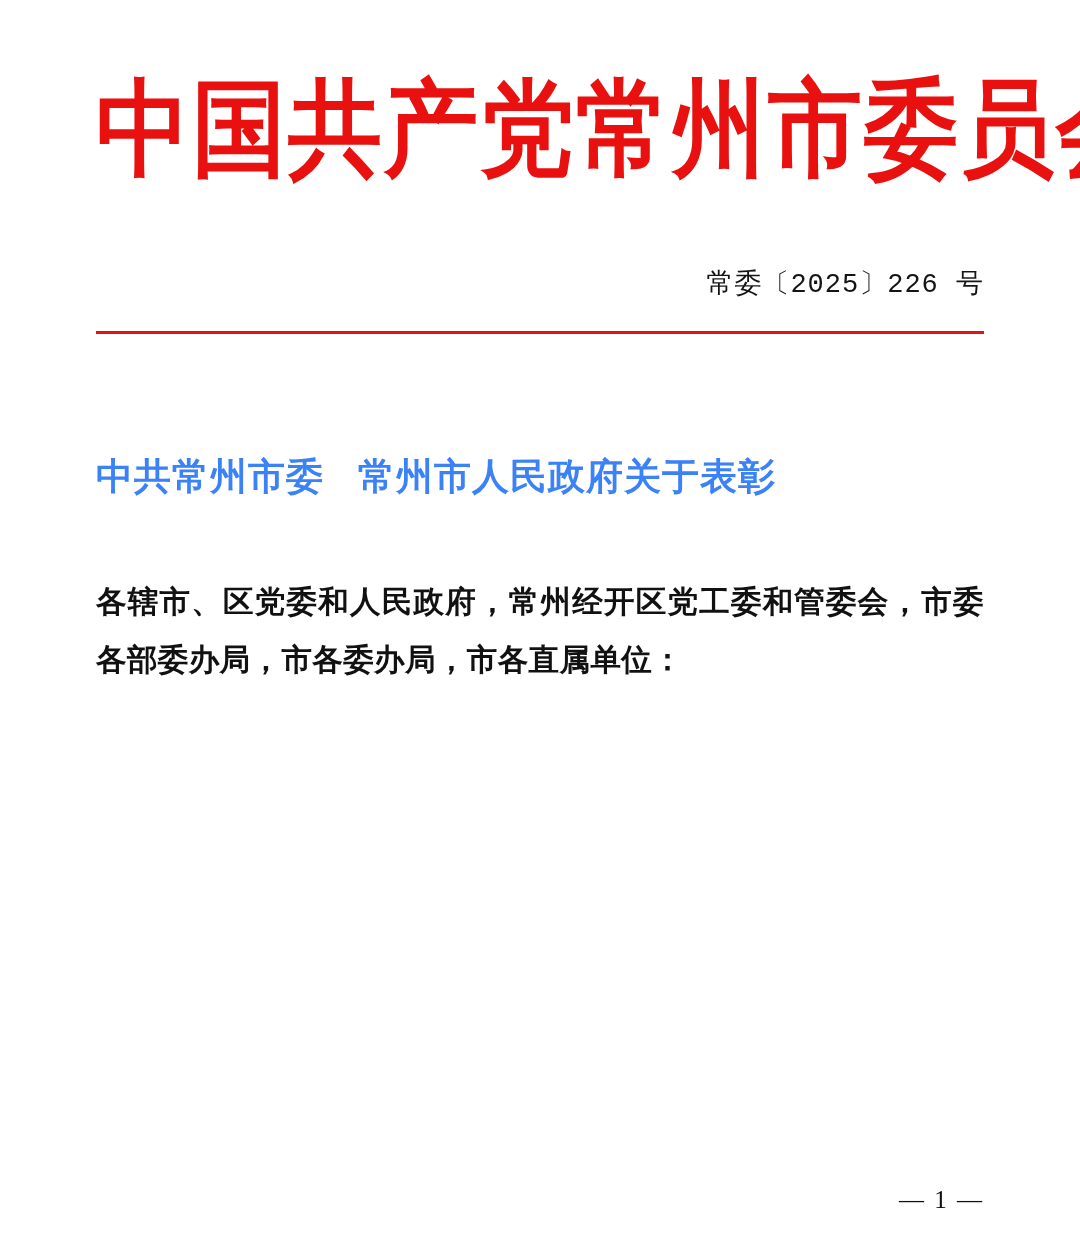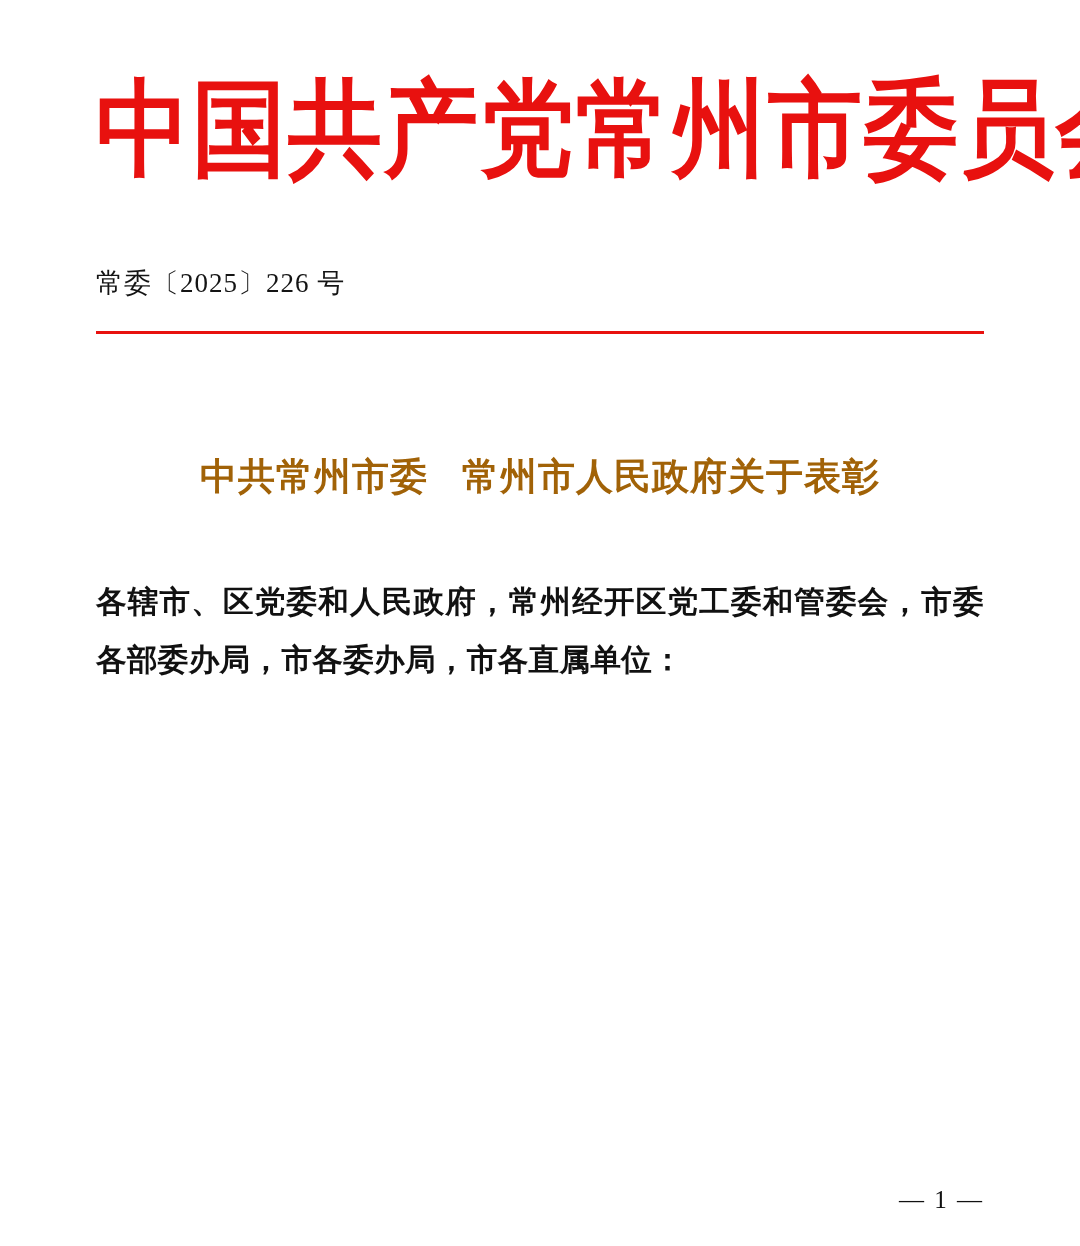--- a/index.html
+++ b/index.html
@@ -35,44 +35,43 @@
     font-weight: 700;
     font-size: 94px;
     line-height: 1.18;
     letter-spacing: 2px;
     white-space: nowrap;
     transform: scaleY(1.12);
     transform-origin: center top;
   }
 
   .doc-number {
-    text-align: left;
+    text-align: right;
     font-size: 27px;
     letter-spacing: 1px;
     margin-top: 88px;
     color: #141414;
-    font-family: Liberation Serif, serif;
+    font-family: Liberation Mono, monospace;
   }
 
   .red-rule {
     margin-top: 30px;
     height: 3px;
     background: #e8110f;
     width: 100%;
   }
 
   
   .doc-title {
     margin-top: 110px;
-    text-align: center;
     font-family: "DejaVu Serif", "Liberation Serif", serif;
     font-weight: 700;
     font-size: 37px;
     line-height: 1.75;
-    color: #a16207;
+    color: #3b82f6;
     letter-spacing: 1px;
   }
   .doc-title .line {
     display: block;
     white-space: nowrap;
   }
   .doc-title .gap {
     display: inline-block;
     width: 34px;
   }

